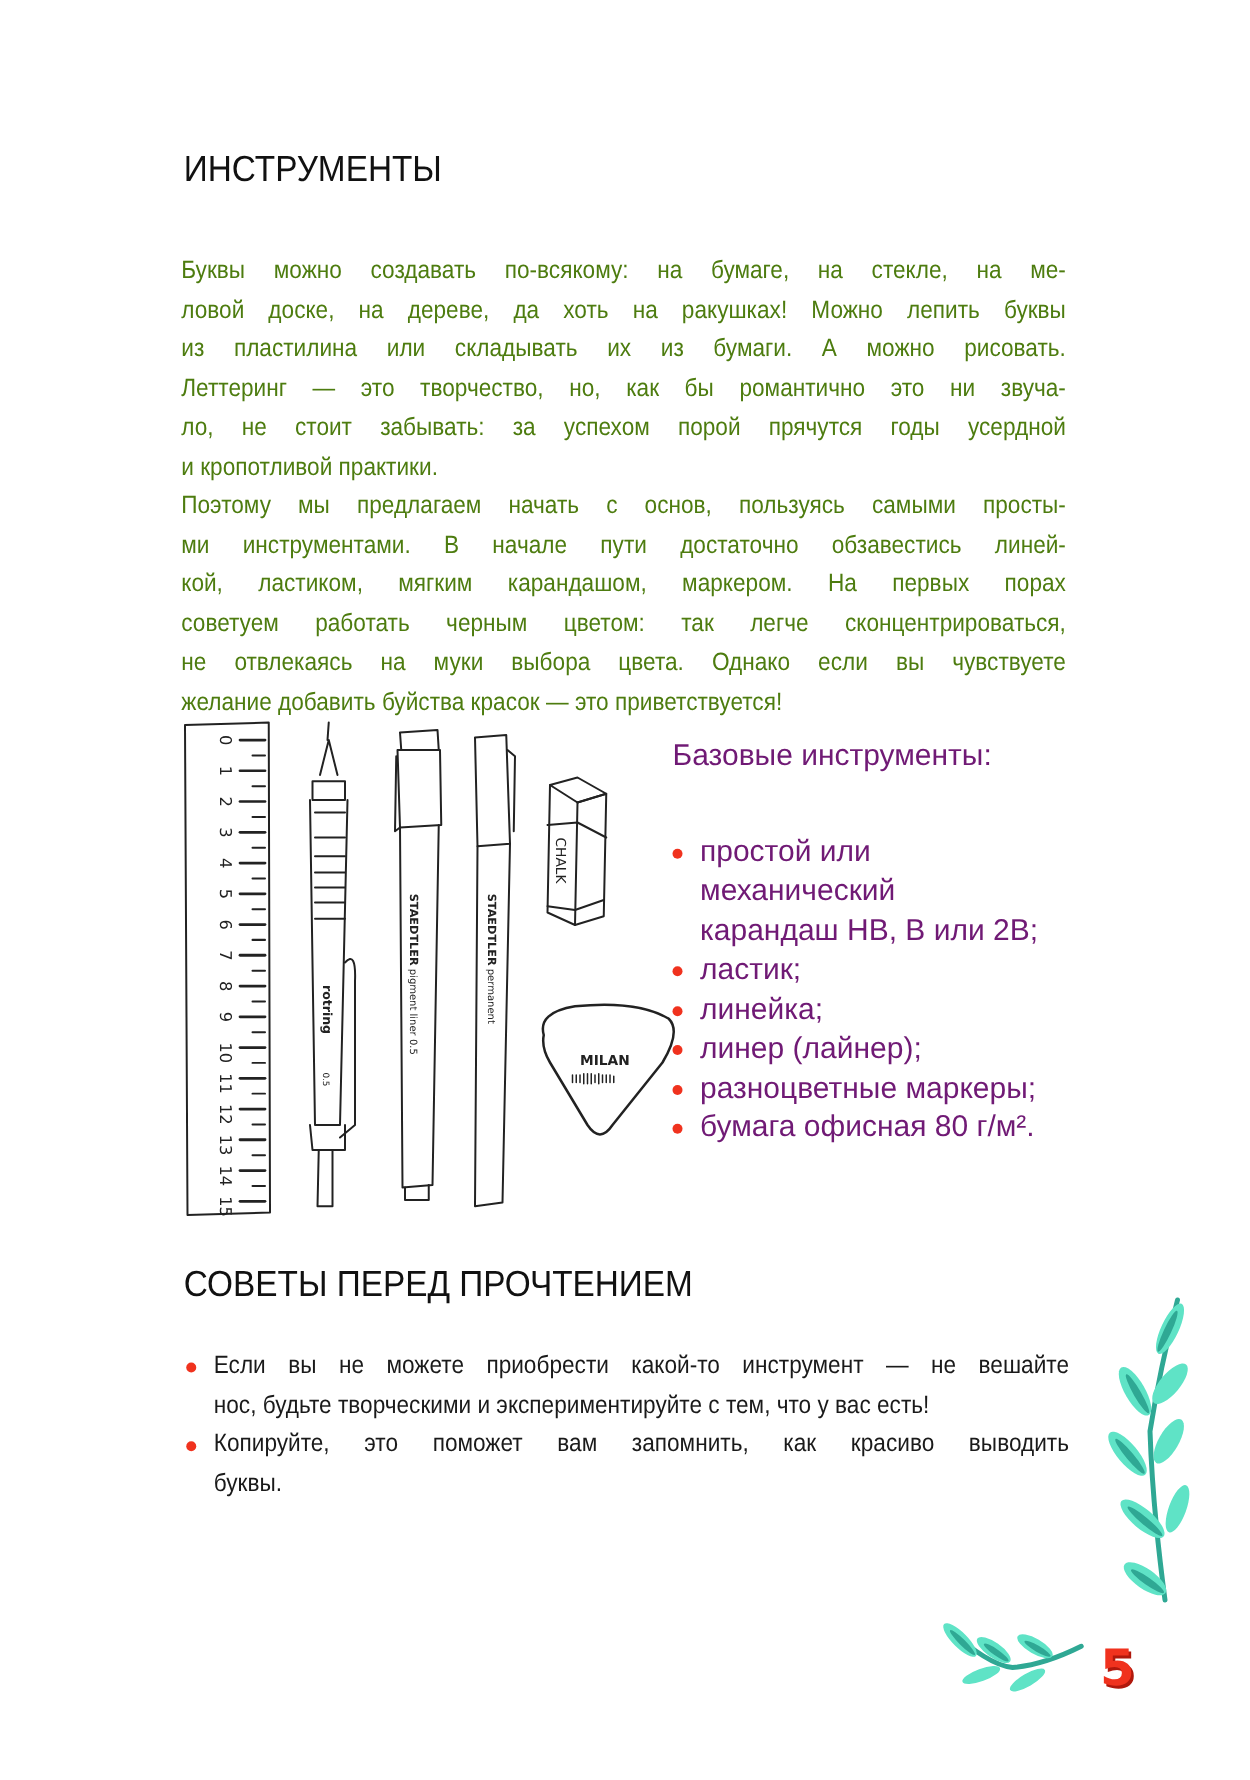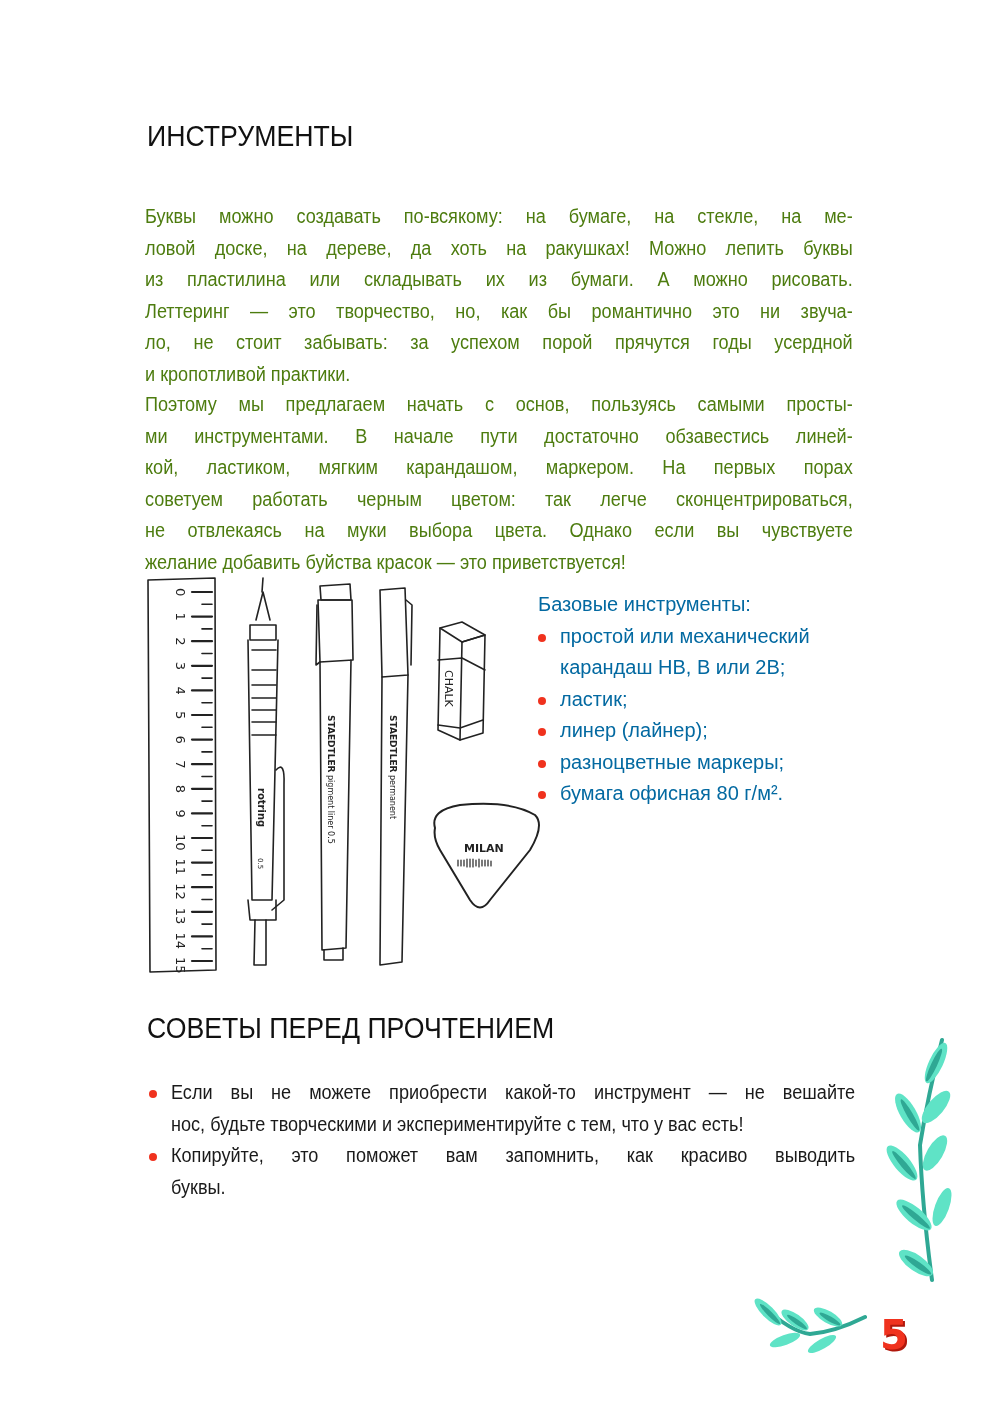--- a/index.html
+++ b/index.html
@@ -22,24 +22,24 @@
     font-size: 20px; line-height: 31.5px; color: #4d7c0f; margin-top: 16px;
   }
   .para .line { display: block; white-space: nowrap; text-align: justify; text-align-last: justify; transform: scaleX(0.905); transform-origin: left center; width: 782px; }
   .para .line.last { text-align-last: left; }
   #p1 { top: 185px; }
   #p2 { top: 373px; }
 
   
   .tools {
     position: absolute; left: 538px; top: 589px; width: 320px;
-    font-size: 20px; line-height: 31.5px; color: #0369a1;
+    font-size: 24px; line-height: 31.5px; color: #701a75;
   }
   .tools .title { display: block; }
-  .tools ul { list-style: none; }
+  .tools ul { list-style: none; margin-top: 45px; }
   .tools li { position: relative; padding-left: 22px; }
   .tools li .txt { display: block; }
   .bullet {
     position: absolute; left: 0; top: 13px;
     width: 8px; height: 8px; border-radius: 50%; background: #f0321e;
   }
 
   
   .tips {
     position: absolute; left: 147px; top: 1077px; width: 710px;
@@ -199,20 +199,24 @@
         <span class="bullet"></span>
         <span class="txt">простой или механический</span>
         <span class="txt">карандаш HB, B или 2B;</span>
       </li>
       <li>
         <span class="bullet"></span>
         <span class="txt">ластик;</span>
       </li>
       <li>
         <span class="bullet"></span>
+        <span class="txt">линейка;</span>
+      </li>
+      <li>
+        <span class="bullet"></span>
         <span class="txt">линер (лайнер);</span>
       </li>
       <li>
         <span class="bullet"></span>
         <span class="txt">разноцветные маркеры;</span>
       </li>
       <li>
         <span class="bullet"></span>
         <span class="txt">бумага офисная 80 г/м².</span>
       </li>

